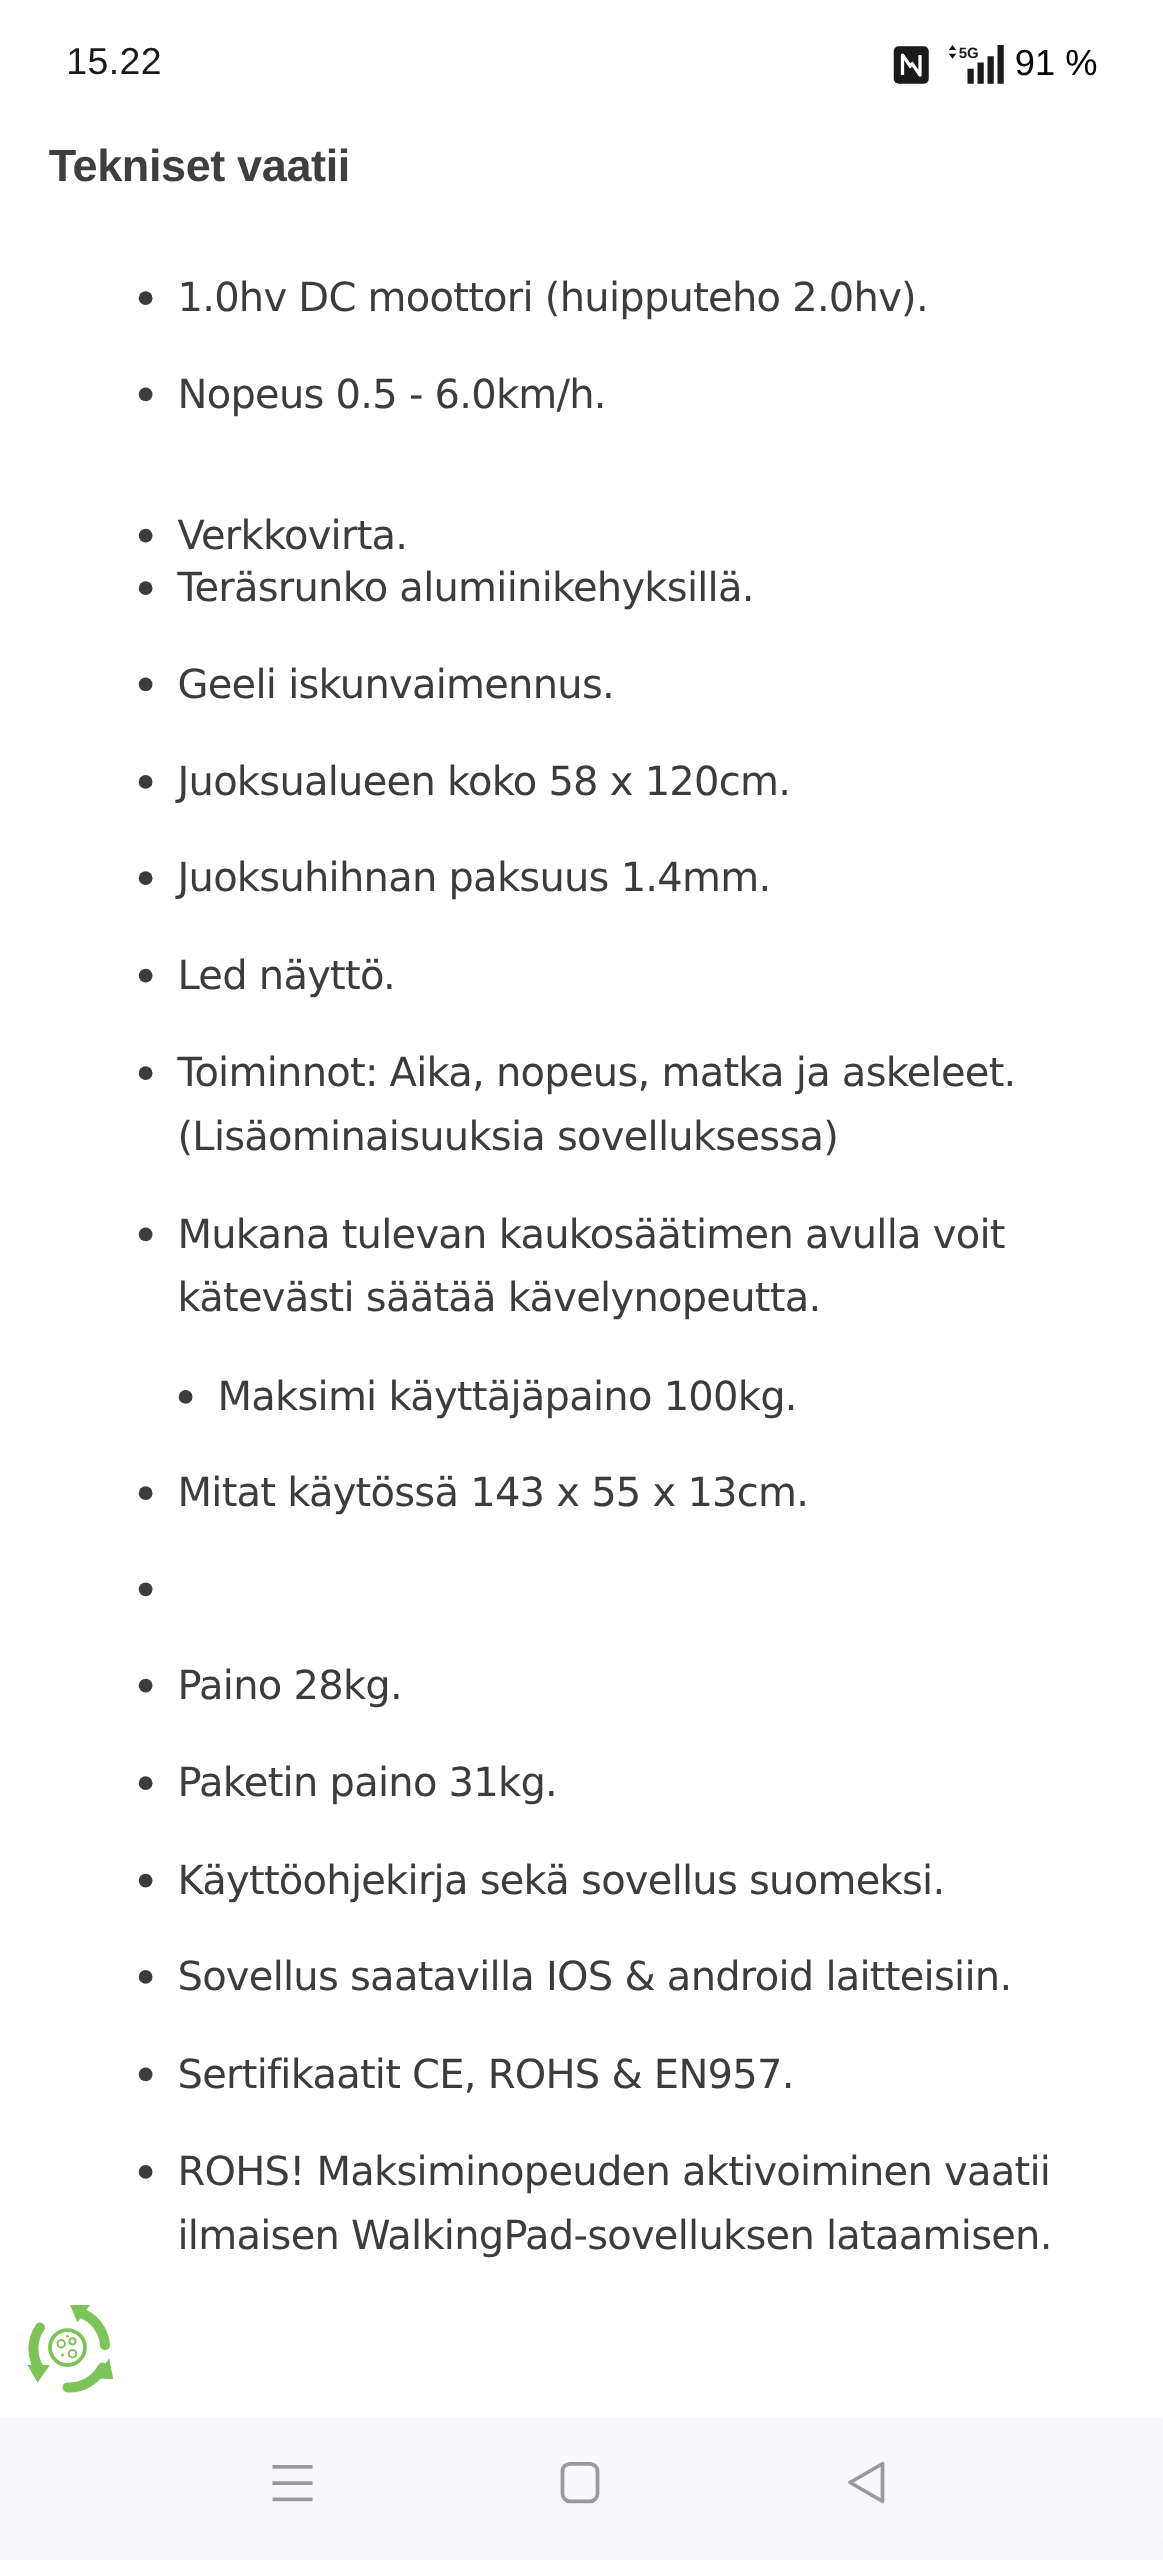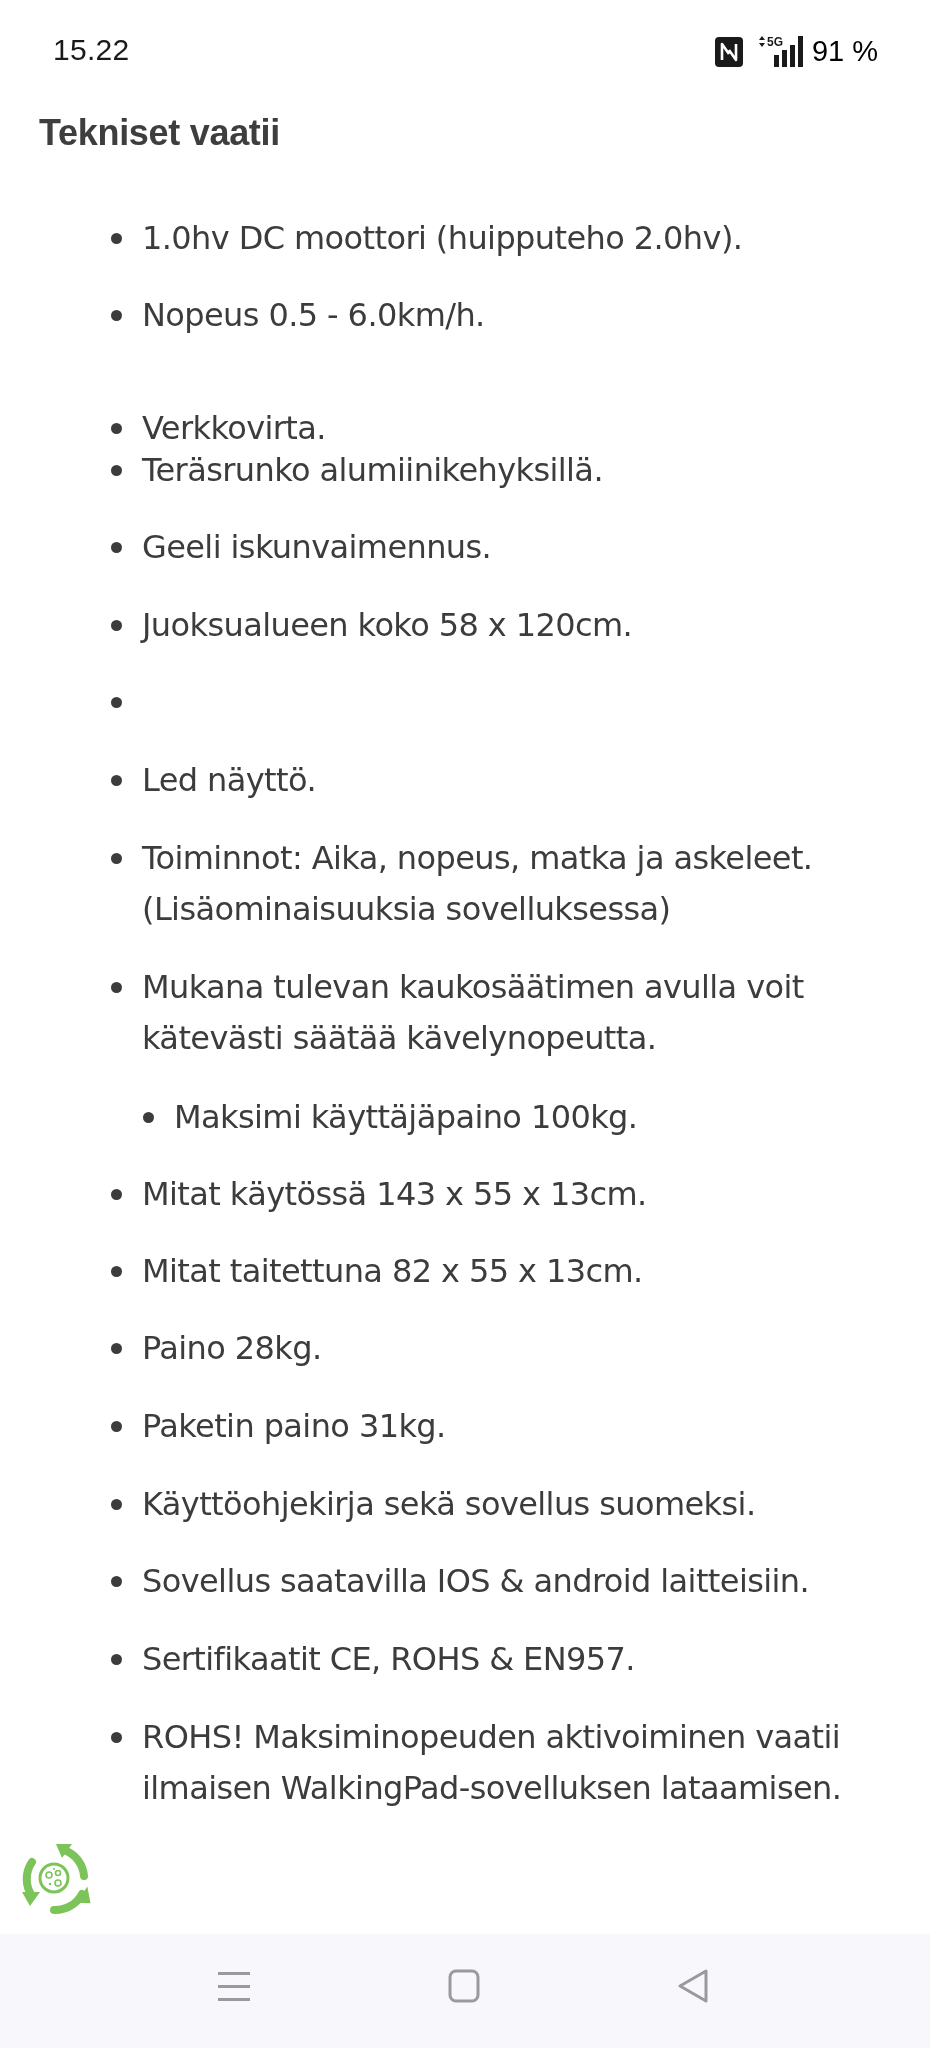--- a/index.html
+++ b/index.html
@@ -154,27 +154,27 @@
 
 <h2 class="section-title">Tekniset vaatii</h2>
 
 <ul class="spec-list">
   <li class="spec-item" style="top:213px;"><span class="spec-bullet"></span><span>1.0hv DC moottori (huipputeho 2.0hv).</span></li>
   <li class="spec-item" style="top:290px;"><span class="spec-bullet"></span><span>Nopeus 0.5 - 6.0km/h.</span></li>
   <li class="spec-item" style="top:367px;margin-top:36px;"><span class="spec-bullet"></span><span>Verkkovirta.</span></li>
   <li class="spec-item" style="top:445px;"><span class="spec-bullet"></span><span>Teräsrunko alumiinikehyksillä.</span></li>
   <li class="spec-item" style="top:522px;"><span class="spec-bullet"></span><span>Geeli iskunvaimennus.</span></li>
   <li class="spec-item" style="top:600px;"><span class="spec-bullet"></span><span>Juoksualueen koko 58 x 120cm.</span></li>
-  <li class="spec-item" style="top:677px;"><span class="spec-bullet"></span></li>
+  <li class="spec-item" style="top:677px;"><span class="spec-bullet"></span><span>Juoksuhihnan paksuus 1.4mm.</span></li>
   <li class="spec-item" style="top:755px;"><span class="spec-bullet"></span><span>Led näyttö.</span></li>
   <li class="spec-item" style="top:833px;"><span class="spec-bullet"></span><span>Toiminnot: Aika, nopeus, matka ja askeleet. (Lisäominaisuuksia sovelluksessa)</span></li>
   <li class="spec-item" style="top:962px;"><span class="spec-bullet"></span><span>Mukana tulevan kaukosäätimen avulla voit kätevästi säätää kävelynopeutta.</span></li>
   <li class="spec-item" style="top:1092px;margin-left:32px;"><span class="spec-bullet"></span><span>Maksimi käyttäjäpaino 100kg.</span></li>
   <li class="spec-item" style="top:1169px;"><span class="spec-bullet"></span><span>Mitat käytössä 143 x 55 x 13cm.</span></li>
-  <li class="spec-item" style="top:1246px;"><span class="spec-bullet"></span><span>Mitat taitettuna 82 x 55 x 13cm.</span></li>
+  <li class="spec-item" style="top:1246px;"><span class="spec-bullet"></span></li>
   <li class="spec-item" style="top:1323px;"><span class="spec-bullet"></span><span>Paino 28kg.</span></li>
   <li class="spec-item" style="top:1401px;"><span class="spec-bullet"></span><span>Paketin paino 31kg.</span></li>
   <li class="spec-item" style="top:1479px;"><span class="spec-bullet"></span><span>Käyttöohjekirja sekä sovellus suomeksi.</span></li>
   <li class="spec-item" style="top:1556px;"><span class="spec-bullet"></span><span>Sovellus saatavilla IOS &amp; android laitteisiin.</span></li>
   <li class="spec-item" style="top:1634px;"><span class="spec-bullet"></span><span>Sertifikaatit CE, ROHS &amp; EN957.</span></li>
   <li class="spec-item" style="top:1712px;"><span class="spec-bullet"></span><span>ROHS! Maksiminopeuden aktivoiminen vaatii ilmaisen WalkingPad-sovelluksen lataamisen.</span></li>
 </ul>
 
 <div class="floating-widget">
   <svg width="80" height="80" viewBox="0 0 80 80">

